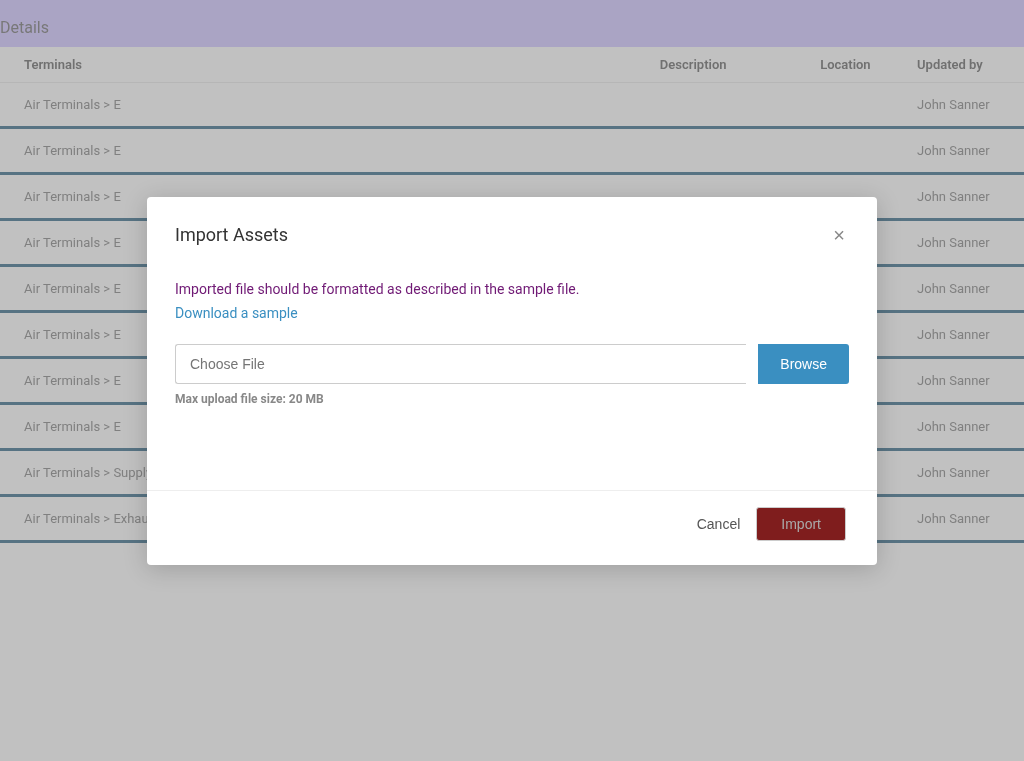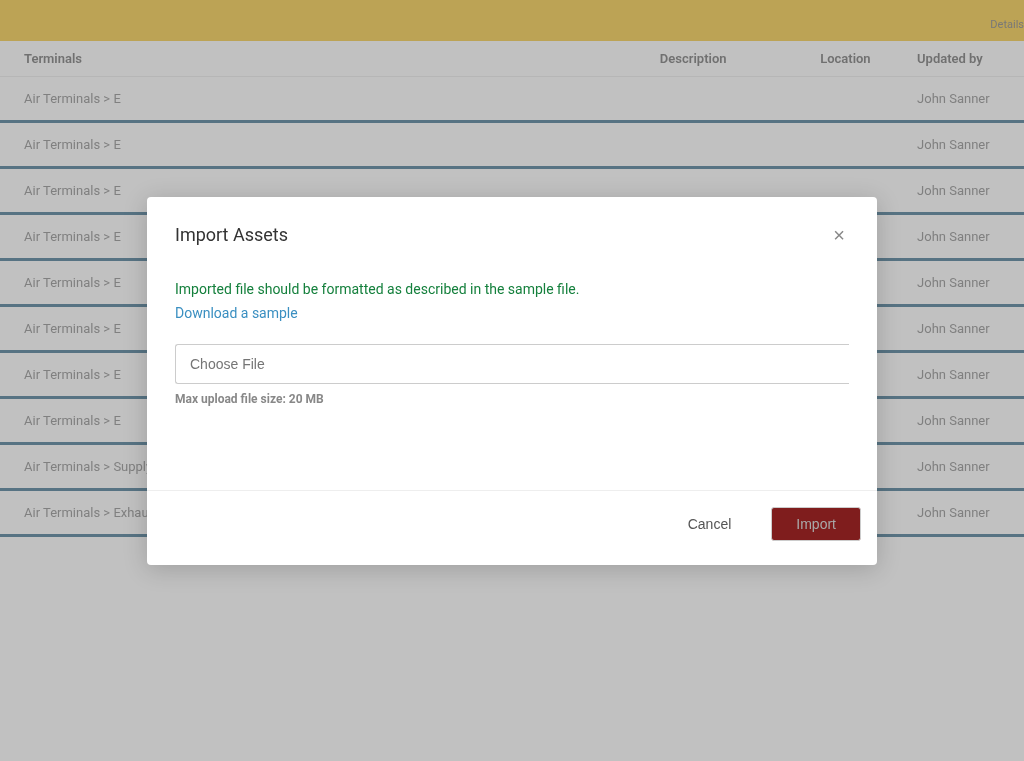--- a/index.html
+++ b/index.html
@@ -14,25 +14,25 @@
 
     
     .bg-page {
       width: 100%;
       height: 100%;
       background: #f5f5f5;
       padding: 0;
     }
 
     .bg-header {
-      text-align: right;
+      text-align: left;
       padding: 18px 0 10px;
-      font-size: 11px;
+      font-size: 16px;
       color: #555;
-      background: #eab308;
+      background: #c4b5fd;
     }
 
     .bg-table {
       width: 100%;
       border-collapse: collapse;
       font-size: 13px;
       color: #555;
     }
 
     .bg-table thead tr th {
@@ -106,21 +106,21 @@
       line-height: 1;
       padding: 4px;
     }
 
     .modal-body {
       padding: 16px 28px 24px;
     }
 
     .modal-info-text {
       font-size: 14px;
-      color: #15803d;
+      color: #701a75;
       margin-bottom: 6px;
     }
 
     .modal-download-link {
       font-size: 14px;
       color: #3a8fc1;
       text-decoration: none;
       cursor: pointer;
     }
 
@@ -161,22 +161,22 @@
       font-size: 12px;
       color: #888;
       margin-top: 8px;
       font-weight: bold;
     }
 
     .modal-footer {
       display: flex;
       align-items: center;
       justify-content: flex-end;
-      padding: 16px 16px 24px;
-      gap: 24px;
+      padding: 16px 31px 24px;
+      gap: 0;
       border-top: 1px solid #eee;
       margin-top: 60px;
     }
 
     .cancel-btn {
       background: none;
       border: none;
       color: #555;
       font-size: 14px;
       cursor: pointer;
@@ -309,20 +309,21 @@
   <div class="modal">
     <div class="modal-header">
       <span class="modal-title">Import Assets</span>
       <button class="modal-close">×</button>
     </div>
     <div class="modal-body">
       <p class="modal-info-text">Imported file should be formatted as described in the sample file.</p>
       <a class="modal-download-link">Download a sample</a>
       <div class="file-input-row">
         <input class="file-input-field" type="text" readonly="" placeholder="Choose File" style="">
+        <button class="browse-btn">Browse</button>
       </div>
       <div class="file-size-hint">Max upload file size: 20 MB</div>
     </div>
     <div class="modal-footer">
       <button class="cancel-btn">Cancel</button>
       <button class="import-btn">Import</button>
     </div>
   </div>
 </div>
 

